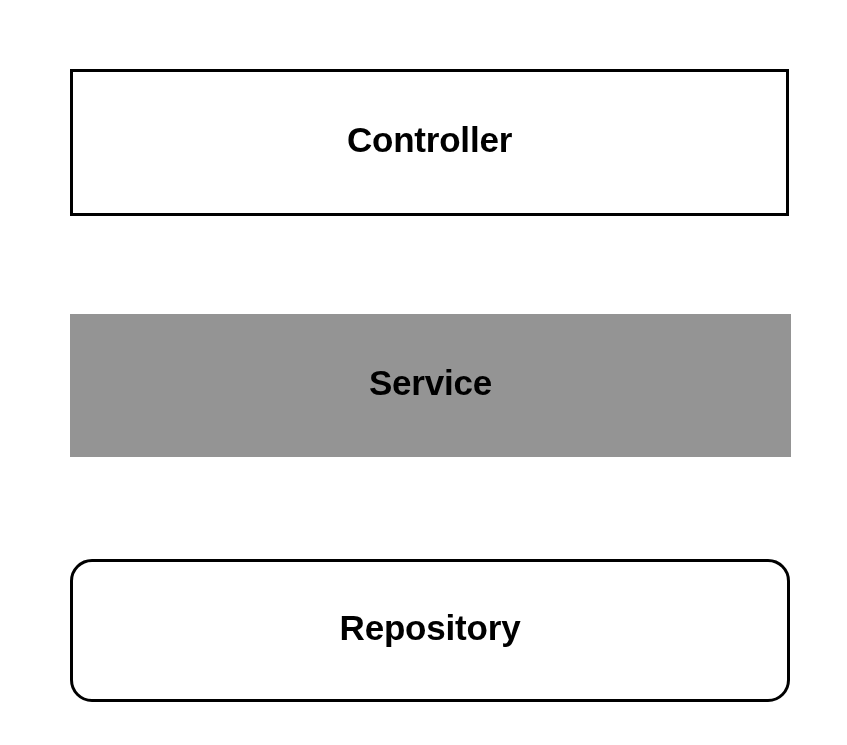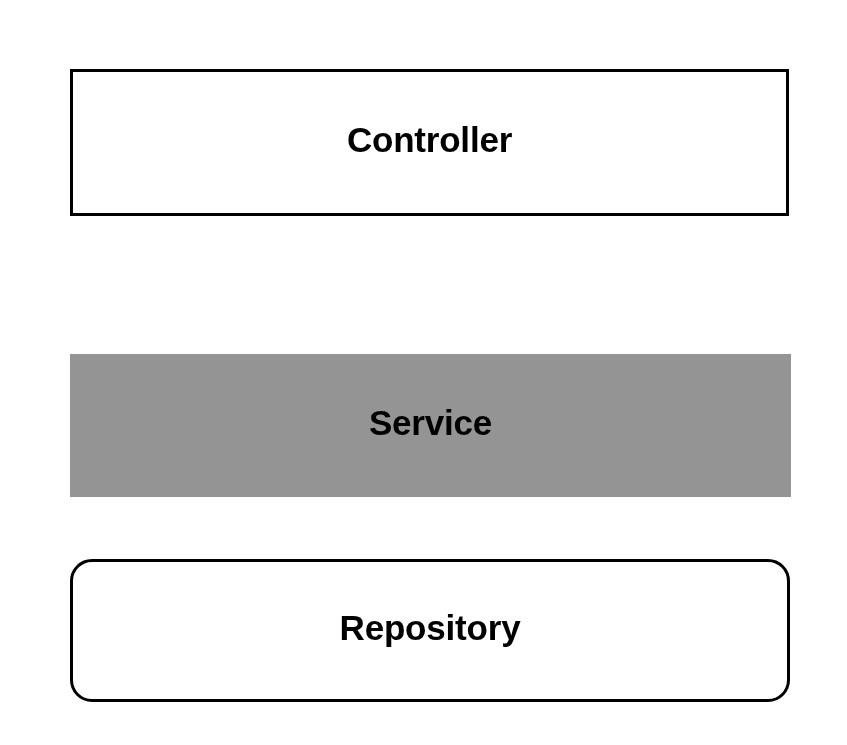--- a/index.html
+++ b/index.html
@@ -59,21 +59,20 @@
     top: 69px;
     width: 719px;
     height: 147px;
   }
 
   #layer-service {
     left: 70px;
     top: 314px;
     width: 721px;
     height: 143px;
-    margin-top: 40px;
   }
 
   #layer-repository {
     left: 70px;
     top: 559px;
     width: 720px;
     height: 143px;
     border-radius: 22px;
   }
 </style>

